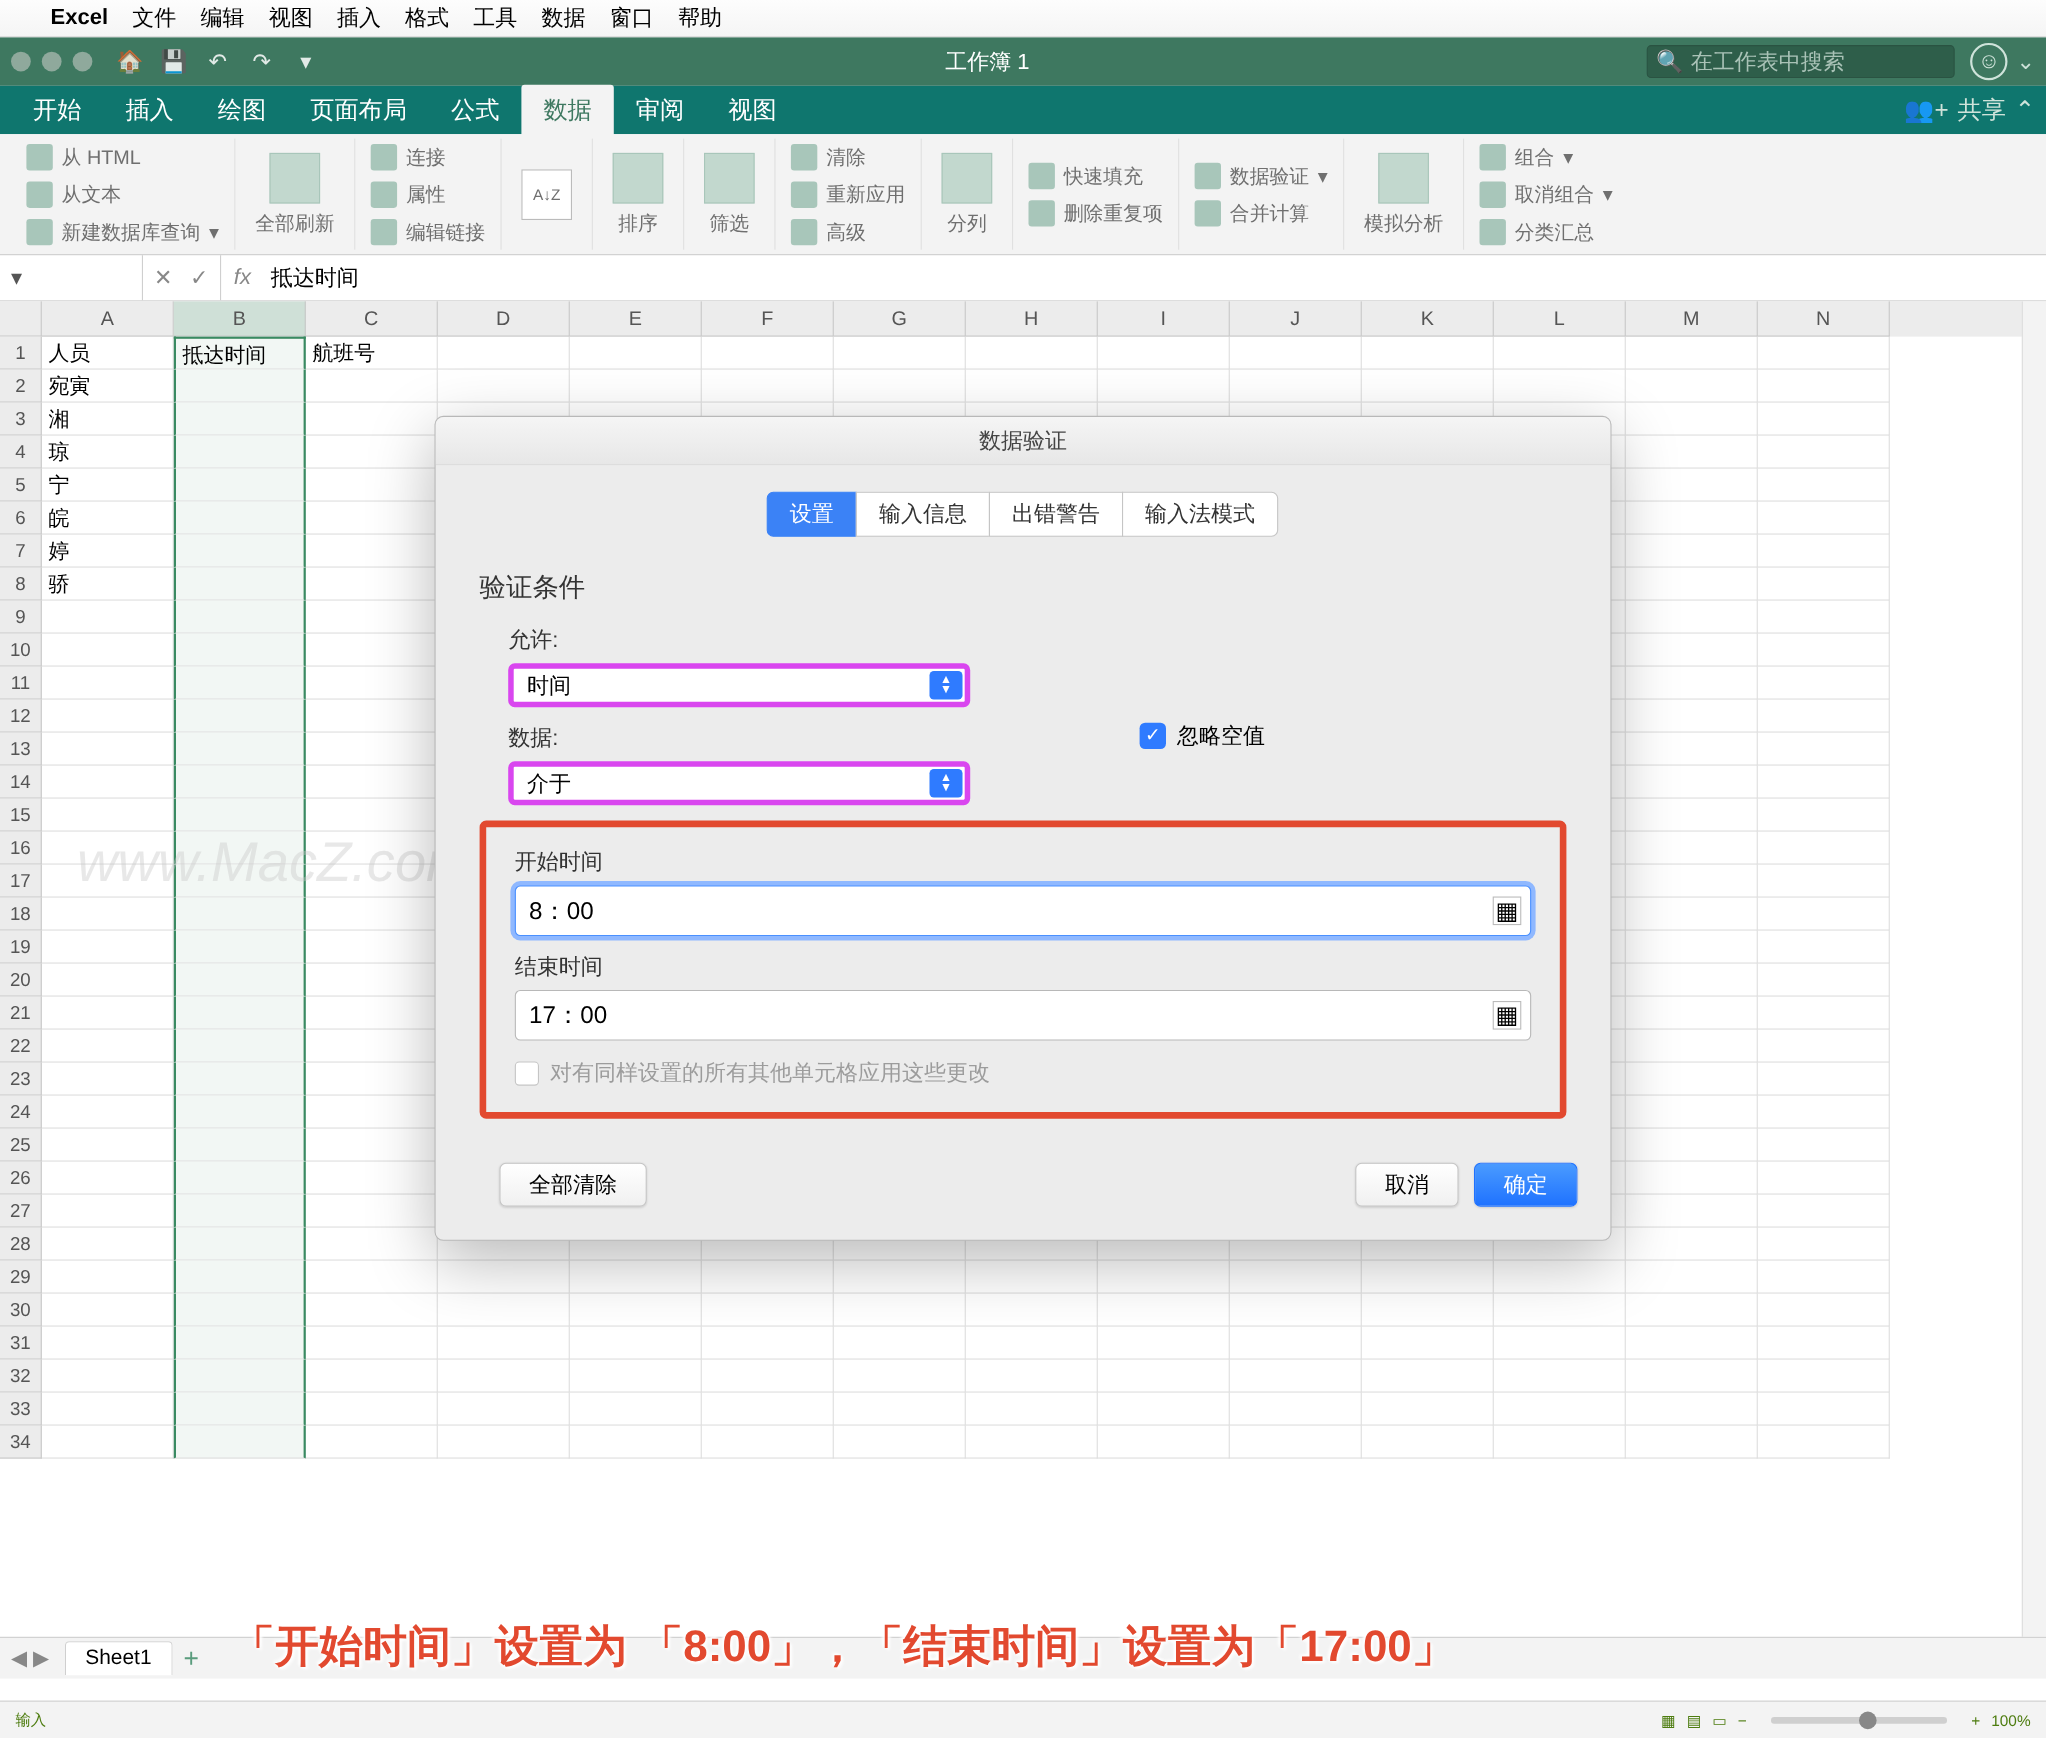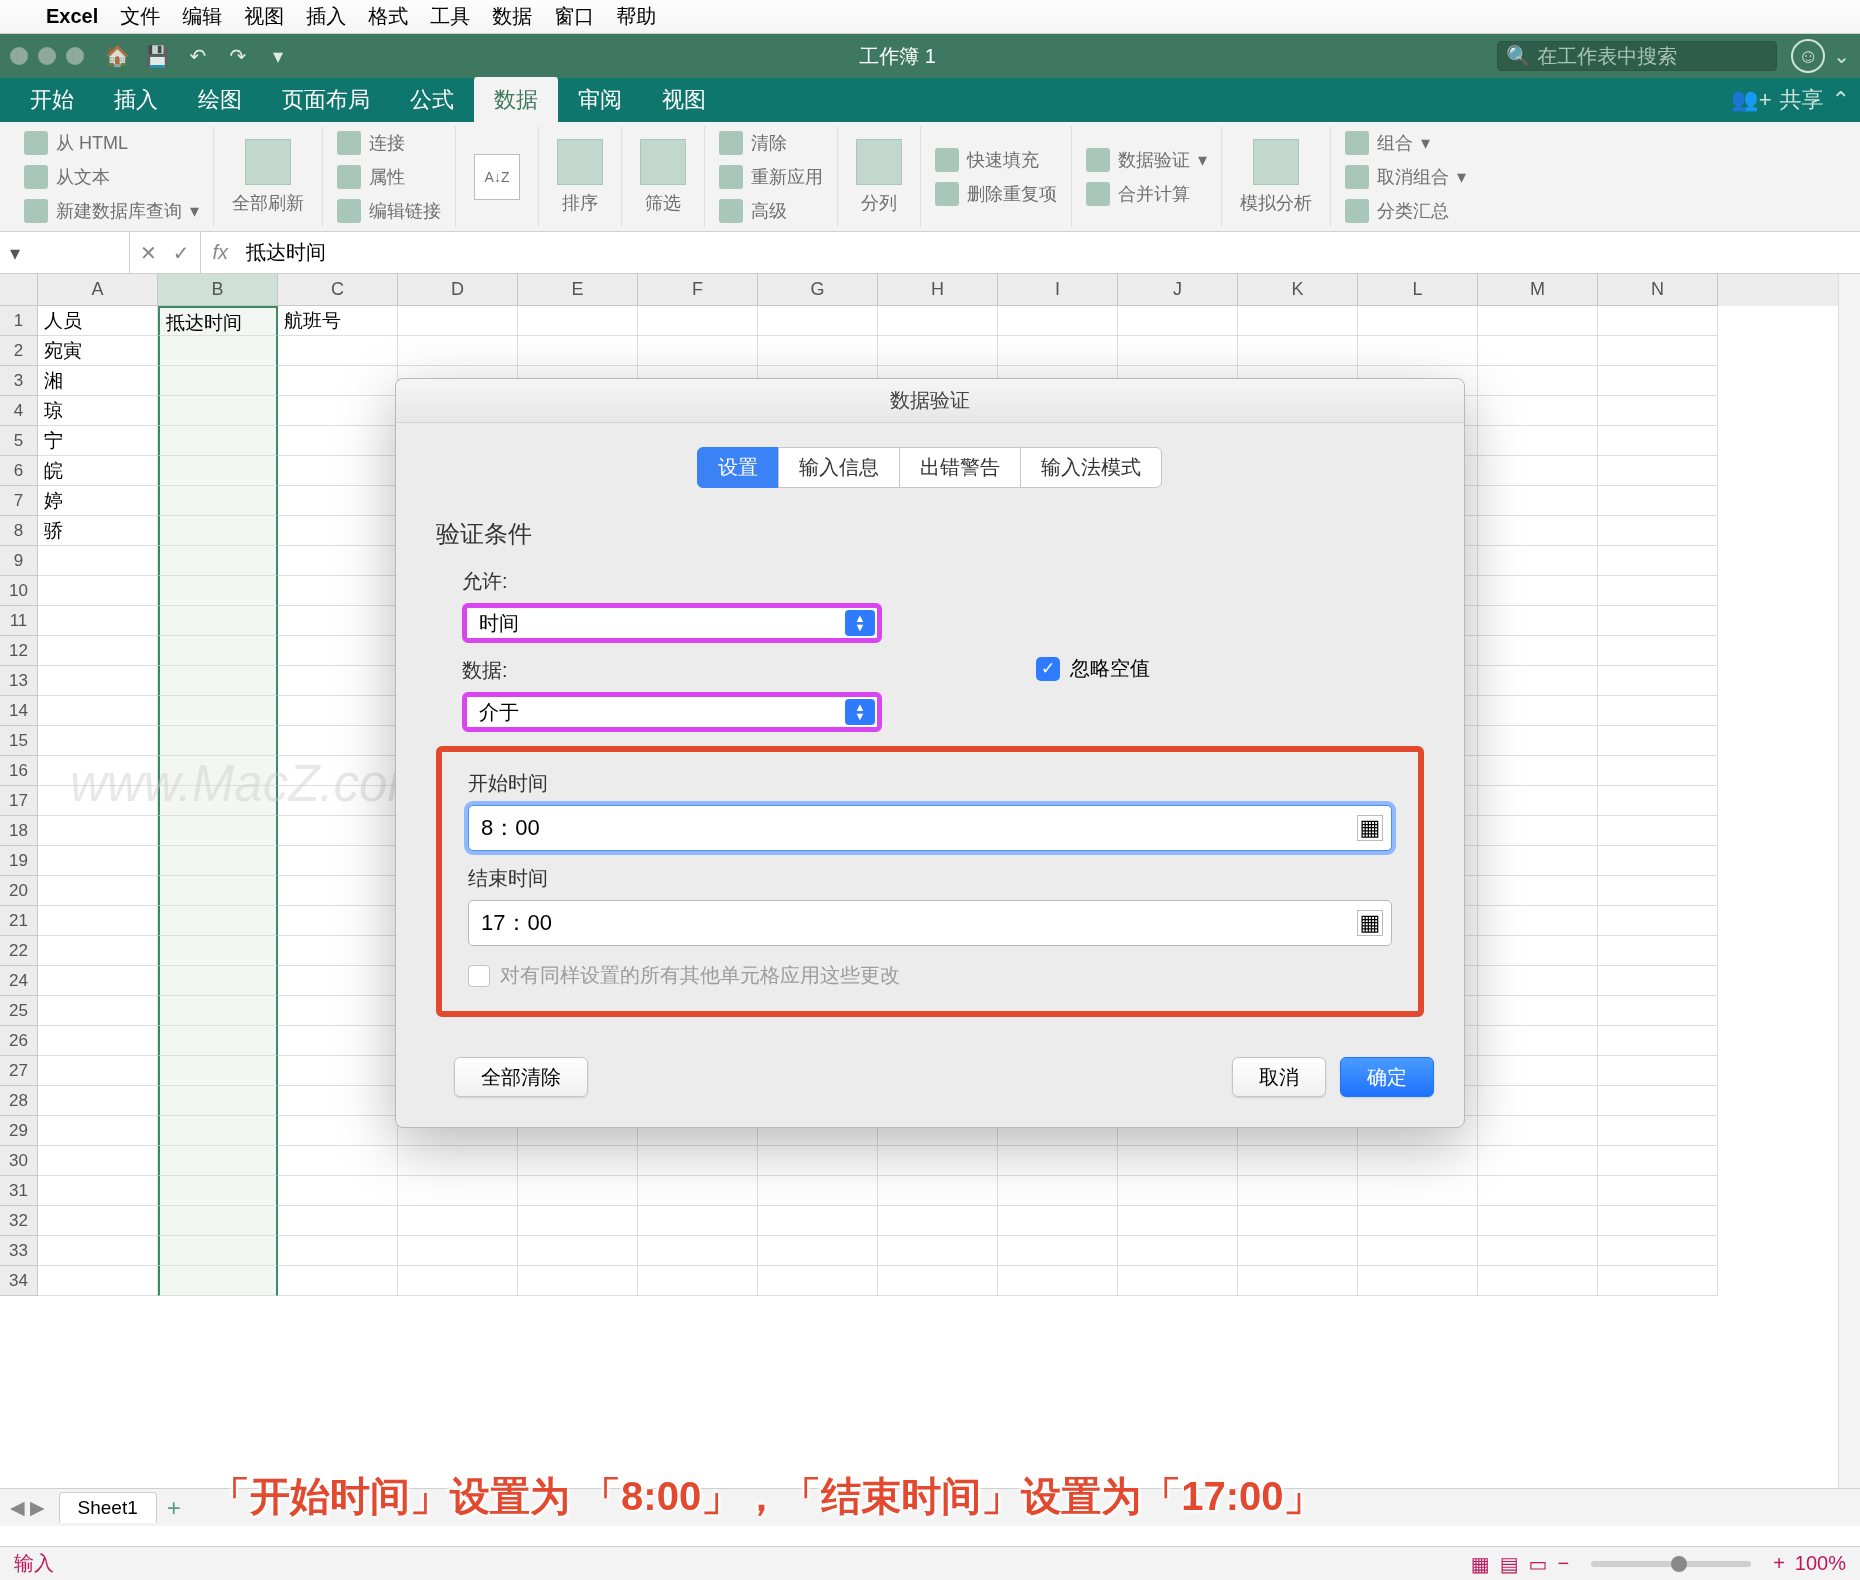--- a/index.html
+++ b/index.html
@@ -85,21 +85,21 @@
 
 .sheettabs { position:absolute; left:0; right:0; bottom:54px; height:38px; background:#f3f3f3; border-top:1px solid #cfcfcf; display:flex; align-items:center; padding:0 10px; font-size:19px;}
 .sheettabs .nav { display:flex; gap:10px; color:#888; margin-right:14px;}
 .sheettab { background:#fff; border:1px solid #cfcfcf; border-bottom:none; padding:4px 18px; border-radius:4px 4px 0 0;}
 .addsh { margin-left:10px; color:#5a9c7d; font-size:24px;}
 
 
 .annotation { position:absolute; bottom:56px; left:210px; font-size:40px; font-weight:bold; color:#e2492f; text-shadow:0 0 4px #fff,0 0 4px #fff,2px 2px 3px #fff,-2px -2px 3px #fff; }
 
 
-.status { position:absolute; left:0; right:0; bottom:0; height:34px; background:#f3f3f3; border-top:1px solid #cfcfcf; display:flex; align-items:center; padding:0 14px; font-size:20px; color:#be185d;}
+.status { position:absolute; left:0; right:0; bottom:0; height:34px; background:#f3f3f3; border-top:1px solid #cfcfcf; display:flex; align-items:center; padding:0 14px; font-size:14px; color:#4d7c0f;}
 .status .views{ margin-left:auto; display:flex; align-items:center; gap:10px;}
 .status .slider{ width:160px; height:6px; background:#cfcfcf; border-radius:3px; position:relative; margin:0 12px;}
 .status .slider .thumb{ position:absolute; left:50%; top:-5px; width:16px; height:16px; background:#888; border-radius:50%;}
 
 
 .vscroll{ position:absolute; right:0; top:274px; bottom:92px; width:22px; background:#f3f3f3; border-left:1px solid #ddd;}
 </style>
 </head>
 <body>
 
@@ -637,20 +637,37 @@
         <div class="cell"></div>
         <div class="cell"></div>
         <div class="cell"></div>
         <div class="cell"></div>
         <div class="cell"></div>
         <div class="cell"></div>
         <div class="cell"></div>
         <div class="cell"></div>
       </div>
       <div class="row">
+        <div class="rh">23</div>
+        <div class="cell"></div>
+        <div class="cell" style="background: rgb(242, 247, 244); border-left: 2px solid rgb(58, 138, 98); border-right: 2px solid rgb(58, 138, 98);"></div>
+        <div class="cell"></div>
+        <div class="cell"></div>
+        <div class="cell"></div>
+        <div class="cell"></div>
+        <div class="cell"></div>
+        <div class="cell"></div>
+        <div class="cell"></div>
+        <div class="cell"></div>
+        <div class="cell"></div>
+        <div class="cell"></div>
+        <div class="cell"></div>
+        <div class="cell"></div>
+      </div>
+      <div class="row">
         <div class="rh">24</div>
         <div class="cell"></div>
         <div class="cell" style="background: rgb(242, 247, 244); border-left: 2px solid rgb(58, 138, 98); border-right: 2px solid rgb(58, 138, 98);"></div>
         <div class="cell"></div>
         <div class="cell"></div>
         <div class="cell"></div>
         <div class="cell"></div>
         <div class="cell"></div>
         <div class="cell"></div>
         <div class="cell"></div>

